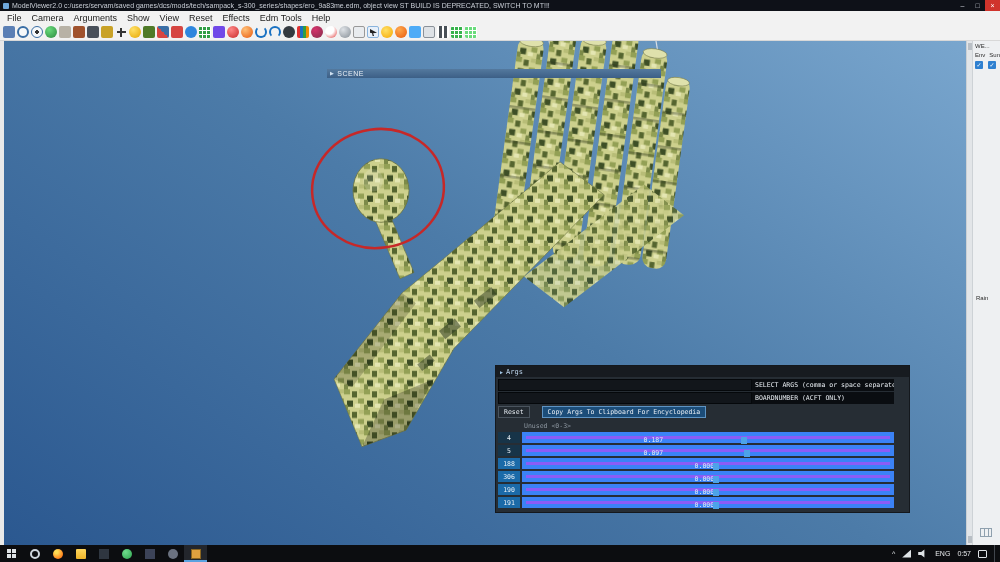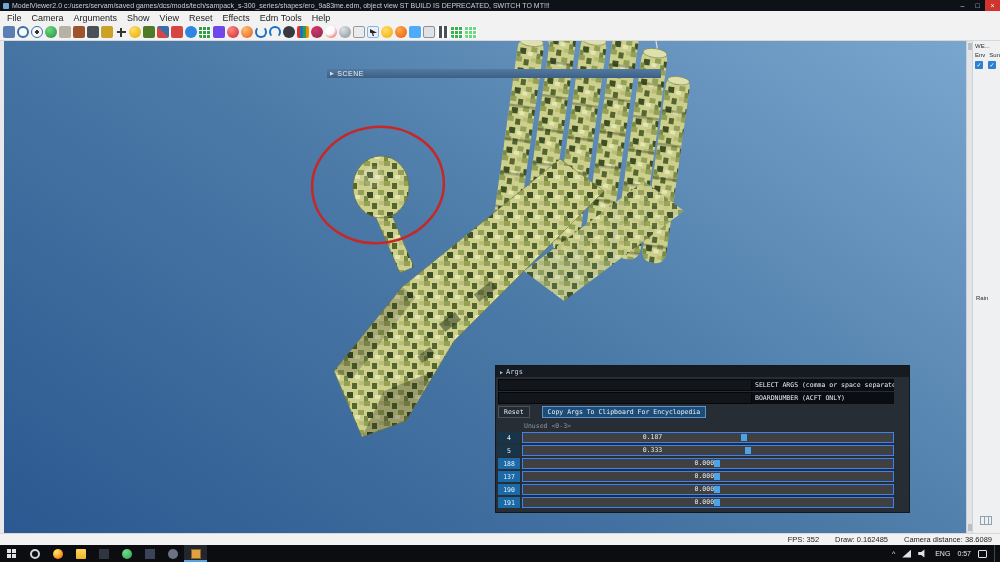--- a/index.html
+++ b/index.html
@@ -76,21 +76,21 @@
   .albl{width:142px;background:#0a0d11;color:#e9eef3;font-size:6.5px;display:flex;align-items:center;padding-left:3px;white-space:nowrap;overflow:hidden}
   .btnrow{display:flex;gap:12px;height:12px;margin:1px 0}
   .btn{font-size:6.5px;display:flex;align-items:center;padding:0 5px;color:#e7edf3;white-space:nowrap}
   .btn.reset{background:#232a31;border:1px solid #4a545e}
   .btn.copy{background:#1c4d79;border:1px solid #5e94c4}
   .agroup{color:#8d97a1;font-size:6.5px;padding:2px 0 1px 26px}
   .argrow{display:flex;gap:2px;height:11px;margin-bottom:1px}
   .aid{width:22px;color:#eaf1f7;font-size:6.5px;display:flex;align-items:center;justify-content:center}
   .aid.dark{background:#173448}
   .aid.bright{background:#1b6aa8}
-  .atrack{flex:1;position:relative;background:#404040;border:1px solid #3b82f6}
+  .atrack{flex:1;position:relative;background:#8b5cf6;border:4px solid #3b82f6}
   .aval{position:absolute;top:0;transform:translateX(-50%);color:#e2ecf5;font-size:6.5px;line-height:9px}
   .ahandle{position:absolute;top:1px;width:6px;height:7px;background:#4da3e8}
 
   
   .vsplit{width:6px;background:#e2e5e8;border-left:1px solid #cbd0d4;position:relative;flex:0 0 auto}
   .vsplit::before,.vsplit::after{content:"";position:absolute;left:1px;width:4px;height:7px;background:#b9bfc5}
   .vsplit::before{top:2px}.vsplit::after{bottom:2px}
 
   
   .sidepanel{width:28px;background:#eef0f2;border-left:1px solid #cdd2d6;position:relative;font-size:6px;color:#2b2b2b;flex:0 0 auto}
@@ -299,36 +299,36 @@
             <div class="aid dark">4</div>
             <div class="atrack">
               <span class="aval" style="left:35%">0.187</span>
               <span class="ahandle" style="left:59%"></span>
             </div>
           </div>
 
           <div class="argrow">
             <div class="aid dark">5</div>
             <div class="atrack">
-              <span class="aval" style="left:35%">0.333</span>
+              <span class="aval" style="left:35%">0.097</span>
               <span class="ahandle" style="left:60%"></span>
             </div>
           </div>
 
 
           <div class="argrow">
             <div class="aid bright">188</div>
             <div class="atrack">
               <span class="aval" style="left:49%">0.000</span>
               <span class="ahandle" style="left:51.5%"></span>
             </div>
           </div>
 
           <div class="argrow">
-            <div class="aid bright">137</div>
+            <div class="aid bright">306</div>
             <div class="atrack">
               <span class="aval" style="left:49%">0.000</span>
               <span class="ahandle" style="left:51.5%"></span>
             </div>
           </div>
 
           <div class="argrow">
             <div class="aid bright">190</div>
             <div class="atrack">
               <span class="aval" style="left:49%">0.000</span>
@@ -358,25 +358,20 @@
       </div>
       <div class="wp-checks">
         <span class="chk">✓</span>
         <span class="chk">✓</span>
       </div>
       <div class="wp-rain">Rain</div>
       <div class="wp-grid"></div>
     </div>
   </div>
 
-  <div class="statusbar">
-    <span>FPS: 352</span>
-    <span>Draw: 0.162485</span>
-    <span>Camera distance: 38.6089</span>
-  </div>
 
   <div class="taskbar">
     <div class="tb-btn">
       <span class="winlogo">
           <span></span>
           <span></span>
           <span></span>
           <span></span>
         </span>
     </div>

